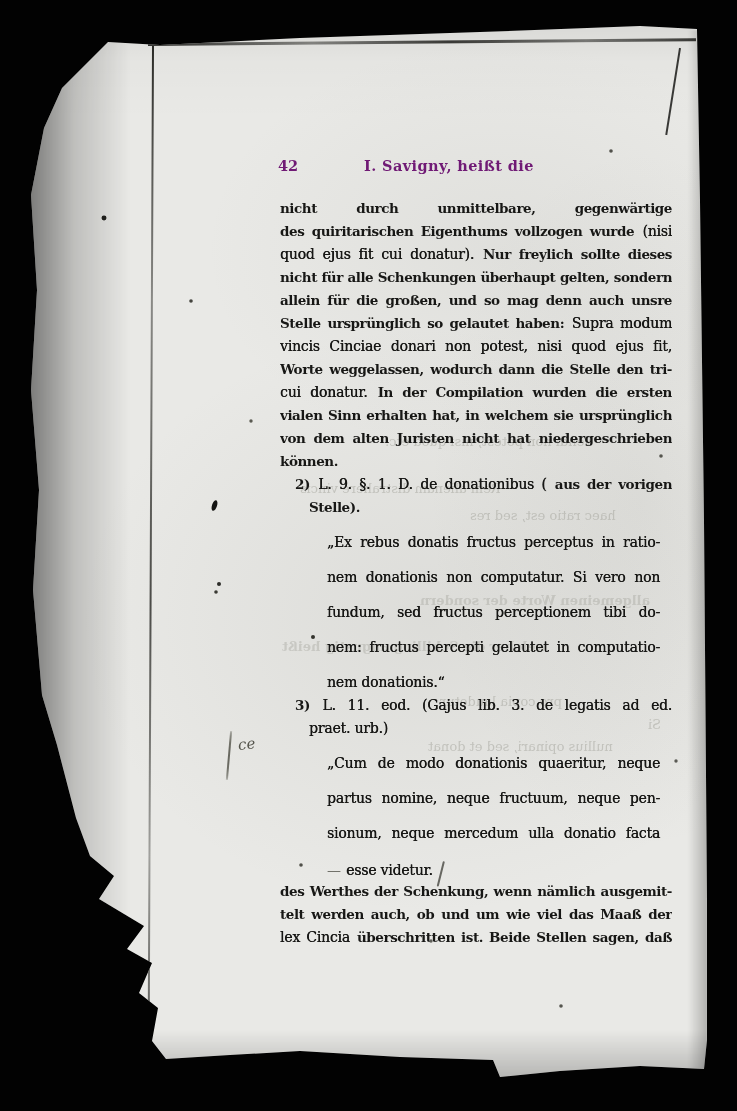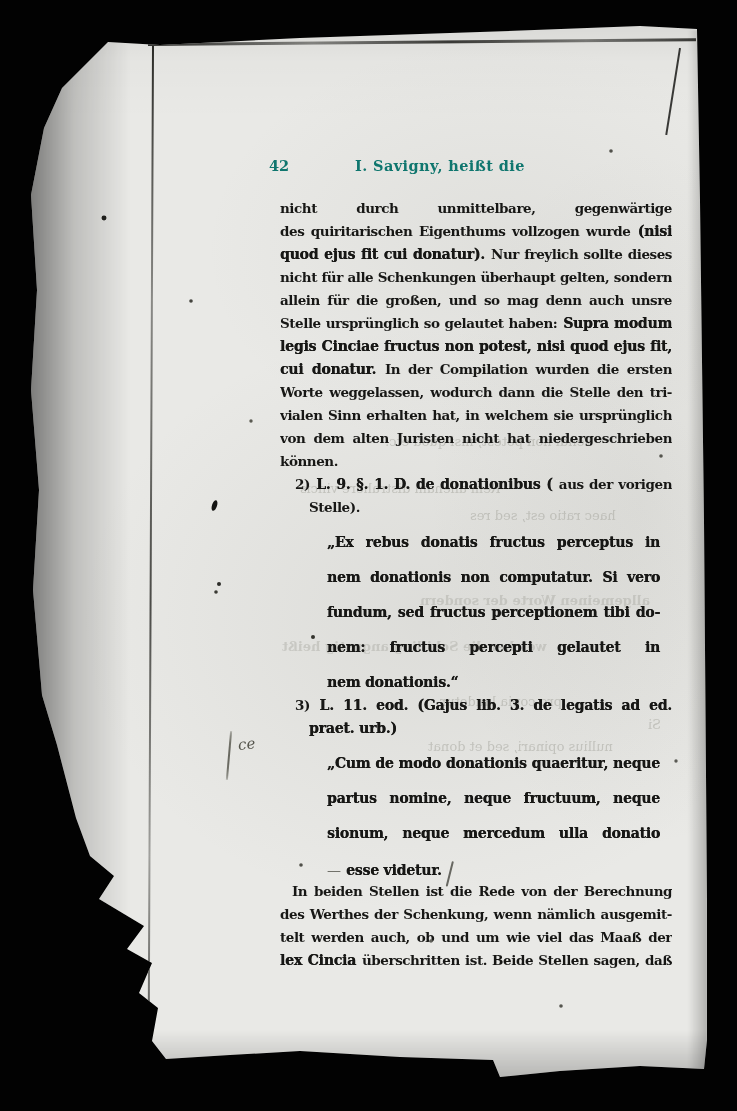--- a/index.html
+++ b/index.html
@@ -43,34 +43,34 @@
       610px 150px 0 .8px #50504a, 675px 760px 0 .7px #5a5a54, 190px 300px 0 .8px #44443e;}
   
   .ghost{position:absolute;color:#a3a39b;opacity:.5;filter:blur(.7px);transform:scaleX(-1);
     font-size:13px;white-space:nowrap;font-family:"DejaVu Serif",serif;}
   .ghost.gf{font-weight:700;opacity:.4;}
   #g0{left:385px;top:434px;} #g1{left:300px;top:481px;} #g2{left:470px;top:508px;}
   #g3{left:420px;top:593px;} #g4{left:282px;top:639px;} #g5{left:440px;top:694px;}
   #g6{left:428px;top:739px;} #g7{left:648px;top:717px;}
   
   #text-block{position:absolute;left:280px;top:196px;width:392px;color:#171715;}
-  .header{position:absolute;left:279px;top:157px;width:392px;height:22px;color:#0f766e;}
+  .header{position:absolute;left:288px;top:157px;width:392px;height:22px;color:#701a75;}
   .pagenum{position:absolute;left:-10px;top:0;font-family:"DejaVu Serif",serif;font-weight:700;
     font-size:14.5px;}
   .htitle{position:absolute;left:76px;top:0;font-family:"DejaVu Serif",serif;font-weight:700;
     font-size:14.5px;letter-spacing:.4px;}
   .line{position:relative;height:23px;line-height:23px;white-space:nowrap;}
   .line.jst{white-space:normal;text-align:justify;text-align-last:justify;height:23px;overflow:hidden;}
   .i-body{padding-left:0;}
   .i-item{padding-left:15px;}
   .i-cont{padding-left:29px;}
   .i-quote{padding-left:47px;padding-right:12px;margin-top:12px;}
   .i-para{padding-left:12px;}
   .seg-f{font-family:"DejaVu Serif",serif;font-weight:700;font-size:13.5px;letter-spacing:-.45px;}
-  .seg-a{font-family:"DejaVu Serif",serif;font-weight:700;font-size:14px;letter-spacing:-.2px;
+  .seg-a{font-family:"DejaVu Serif",serif;font-weight:400;font-size:14px;letter-spacing:-.2px;
     text-shadow:.3px 0 0 currentColor;}
   .seg-p{font-family:"DejaVu Serif",serif;font-weight:400;font-size:14px;color:#6e6e66;}
   .pencil-stroke{display:inline-block;width:2px;height:26px;background:#50504a;border-radius:1px;
     transform:rotate(14deg) translateY(5px);margin-left:8px;vertical-align:bottom;opacity:.85;}
   
   #margin-stroke{position:absolute;left:228px;top:731px;width:2px;height:49px;background:#49493f;
     transform:rotate(5deg);border-radius:40%;opacity:.8;filter:blur(.2px);}
   #margin-note{position:absolute;left:238px;top:735px;font-family:"DejaVu Serif",serif;
     font-style:italic;font-size:15px;color:#45453c;transform:rotate(-6deg);opacity:.9;}
 </style>
@@ -95,40 +95,39 @@
       <span class="htitle">I. Savigny, heißt die</span>
     </div>
 
     <div id="text-block">
         <div class="line i-body jst"><span class="seg-f">nicht durch unmittelbare, gegenwärtige Uebertragung</span></div>
         <div class="line i-body jst"><span class="seg-f">des quiritarischen Eigenthums vollzogen wurde</span> <span class="seg-a">(nisi</span></div>
         <div class="line i-body jst"><span class="seg-a">quod ejus fit cui donatur).</span> <span class="seg-f">Nur freylich sollte dieses</span></div>
         <div class="line i-body jst"><span class="seg-f">nicht für alle Schenkungen überhaupt gelten, sondern</span></div>
         <div class="line i-body jst"><span class="seg-f">allein für die großen, und so mag denn auch unsre</span></div>
         <div class="line i-body jst"><span class="seg-f">Stelle ursprünglich so gelautet haben:</span> <span class="seg-a">Supra modum</span></div>
-        <div class="line i-body jst"><span class="seg-a">legis Cinciae fructus non potest, nisi quod ejus fit,</span></div>
+        <div class="line i-body jst"><span class="seg-a">vincis Cinciae donari non potest, nisi quod ejus fit,</span></div>
+        <div class="line i-body jst"><span class="seg-f">Worte weggelassen, wodurch dann die Stelle den tri-</span></div>
         <div class="line i-body jst"><span class="seg-a">cui donatur.</span> <span class="seg-f">In der Compilation wurden die ersten</span></div>
-        <div class="line i-body jst"><span class="seg-f">Worte weggelassen, wodurch dann die Stelle den tri-</span></div>
         <div class="line i-body jst"><span class="seg-f">vialen Sinn erhalten hat, in welchem sie ursprünglich</span></div>
         <div class="line i-body jst"><span class="seg-f">von dem alten Juristen nicht hat niedergeschrieben seyn</span></div>
         <div class="line i-body"><span class="seg-f">können.</span></div>
         <div class="line i-item jst"><span class="seg-f">2)</span> <span class="seg-a">L. 9. §. 1. D. de donationibus (</span> <span class="seg-f">aus der vorigen</span></div>
         <div class="line i-cont"><span class="seg-f">Stelle).</span></div>
         <div class="line i-quote jst"><span class="seg-a">„Ex rebus donatis fructus perceptus in ratio-</span></div>
         <div class="line i-quote jst"><span class="seg-a">nem donationis non computatur.  Si vero non</span></div>
         <div class="line i-quote jst"><span class="seg-a">fundum, sed fructus perceptionem tibi do-</span></div>
         <div class="line i-quote jst"><span class="seg-a">nem: fructus percepti gelautet in computatio-</span></div>
         <div class="line i-quote"><span class="seg-a">nem donationis.“</span></div>
         <div class="line i-item jst"><span class="seg-f">3)</span> <span class="seg-a">L. 11. eod. (Gajus lib. 3. de legatis ad ed.</span></div>
         <div class="line i-cont"><span class="seg-a">praet. urb.)</span></div>
         <div class="line i-quote jst"><span class="seg-a">„Cum de modo donationis quaeritur, neque</span></div>
         <div class="line i-quote jst"><span class="seg-a">partus nomine, neque fructuum, neque pen-</span></div>
         <div class="line i-quote jst"><span class="seg-a">sionum, neque mercedum ulla donatio facta</span></div>
         <div class="line i-quote"><span class="seg-p">—</span> <span class="seg-a">esse videtur.</span><span class="pencil-stroke"></span></div>
-        <div class="line i-para jst"><span class="seg-f">In beiden Stellen ist die Rede von der Berechnung</span></div>
         <div class="line i-body jst"><span class="seg-f">des Werthes der Schenkung, wenn nämlich ausgemit-</span></div>
         <div class="line i-body jst"><span class="seg-f">telt werden auch, ob und um wie viel das Maaß der</span></div>
         <div class="line i-body jst"><span class="seg-a">lex Cincia</span> <span class="seg-f">überschritten ist.  Beide Stellen sagen, daß</span></div>
       </div>
 
     <div id="margin-stroke"></div>
     <div id="margin-note">ce</div>
 
     <div class="ink-blot"></div>
     <div id="specks"></div>

